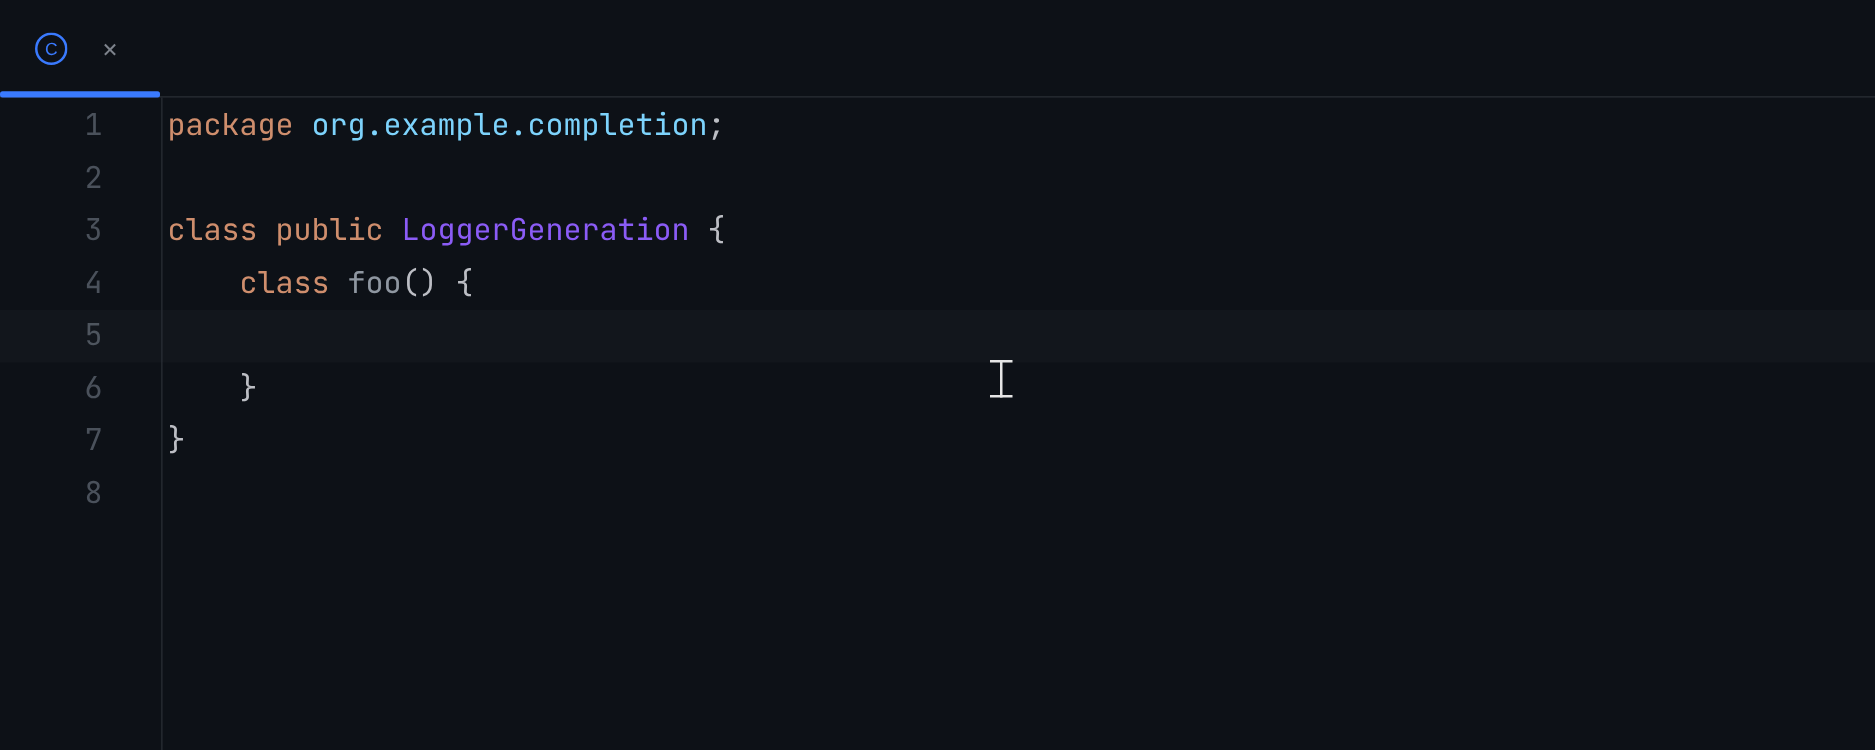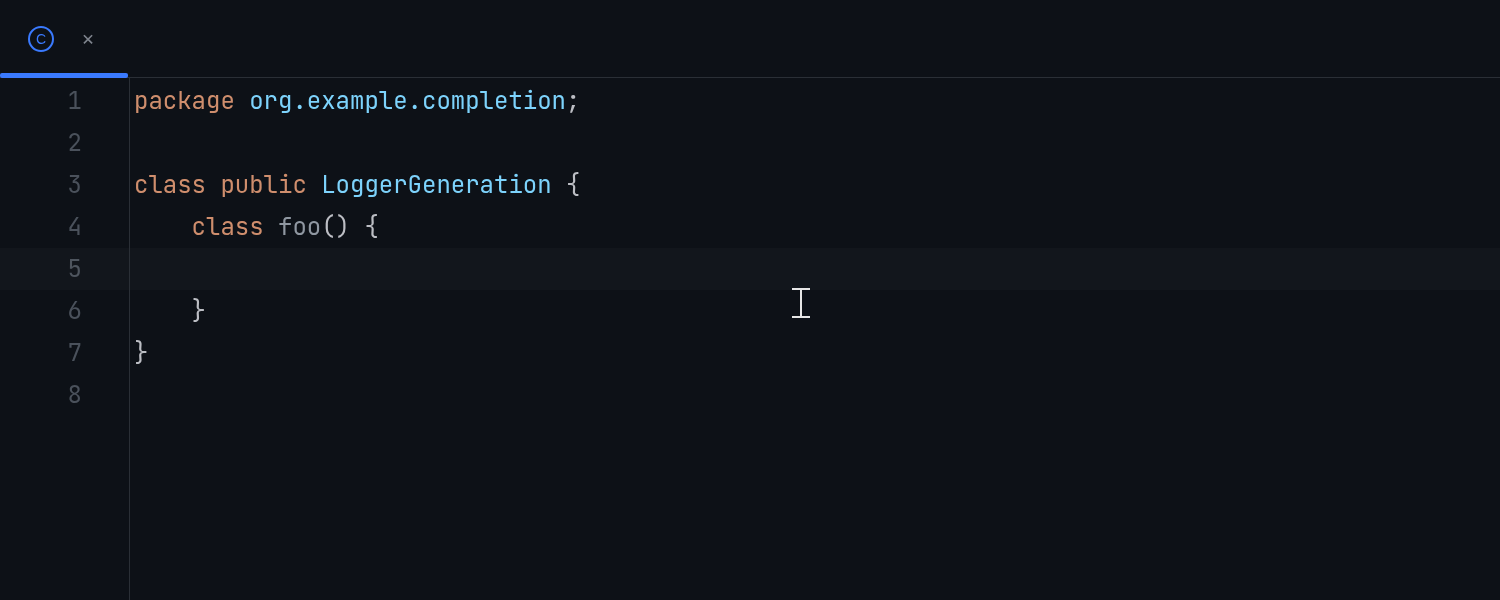--- a/index.html
+++ b/index.html
@@ -105,21 +105,21 @@
     left: 0;
     right: 0;
     height: 42px;
     background: rgba(255,255,255,0.025);
     pointer-events: none;
   }
 
   
   .tok-kw   { color: #cf8e6d; margin-top: 20px; }   
   .tok-pkg  { color: #7dd3fc; }   
-  .tok-cls  { color: #7dd3fc; }   
+  .tok-cls  { color: #8b5cf6; }   
   .tok-fn   { color: #8f97a1; margin-top: 35px; }   
   .tok-punc { color: #bcbec4; }
   .tok-def  { color: #bcbec4; }
 
   
   .ibeam {
     position: absolute;
     width: 18px;
     height: 30px;
     pointer-events: none;

